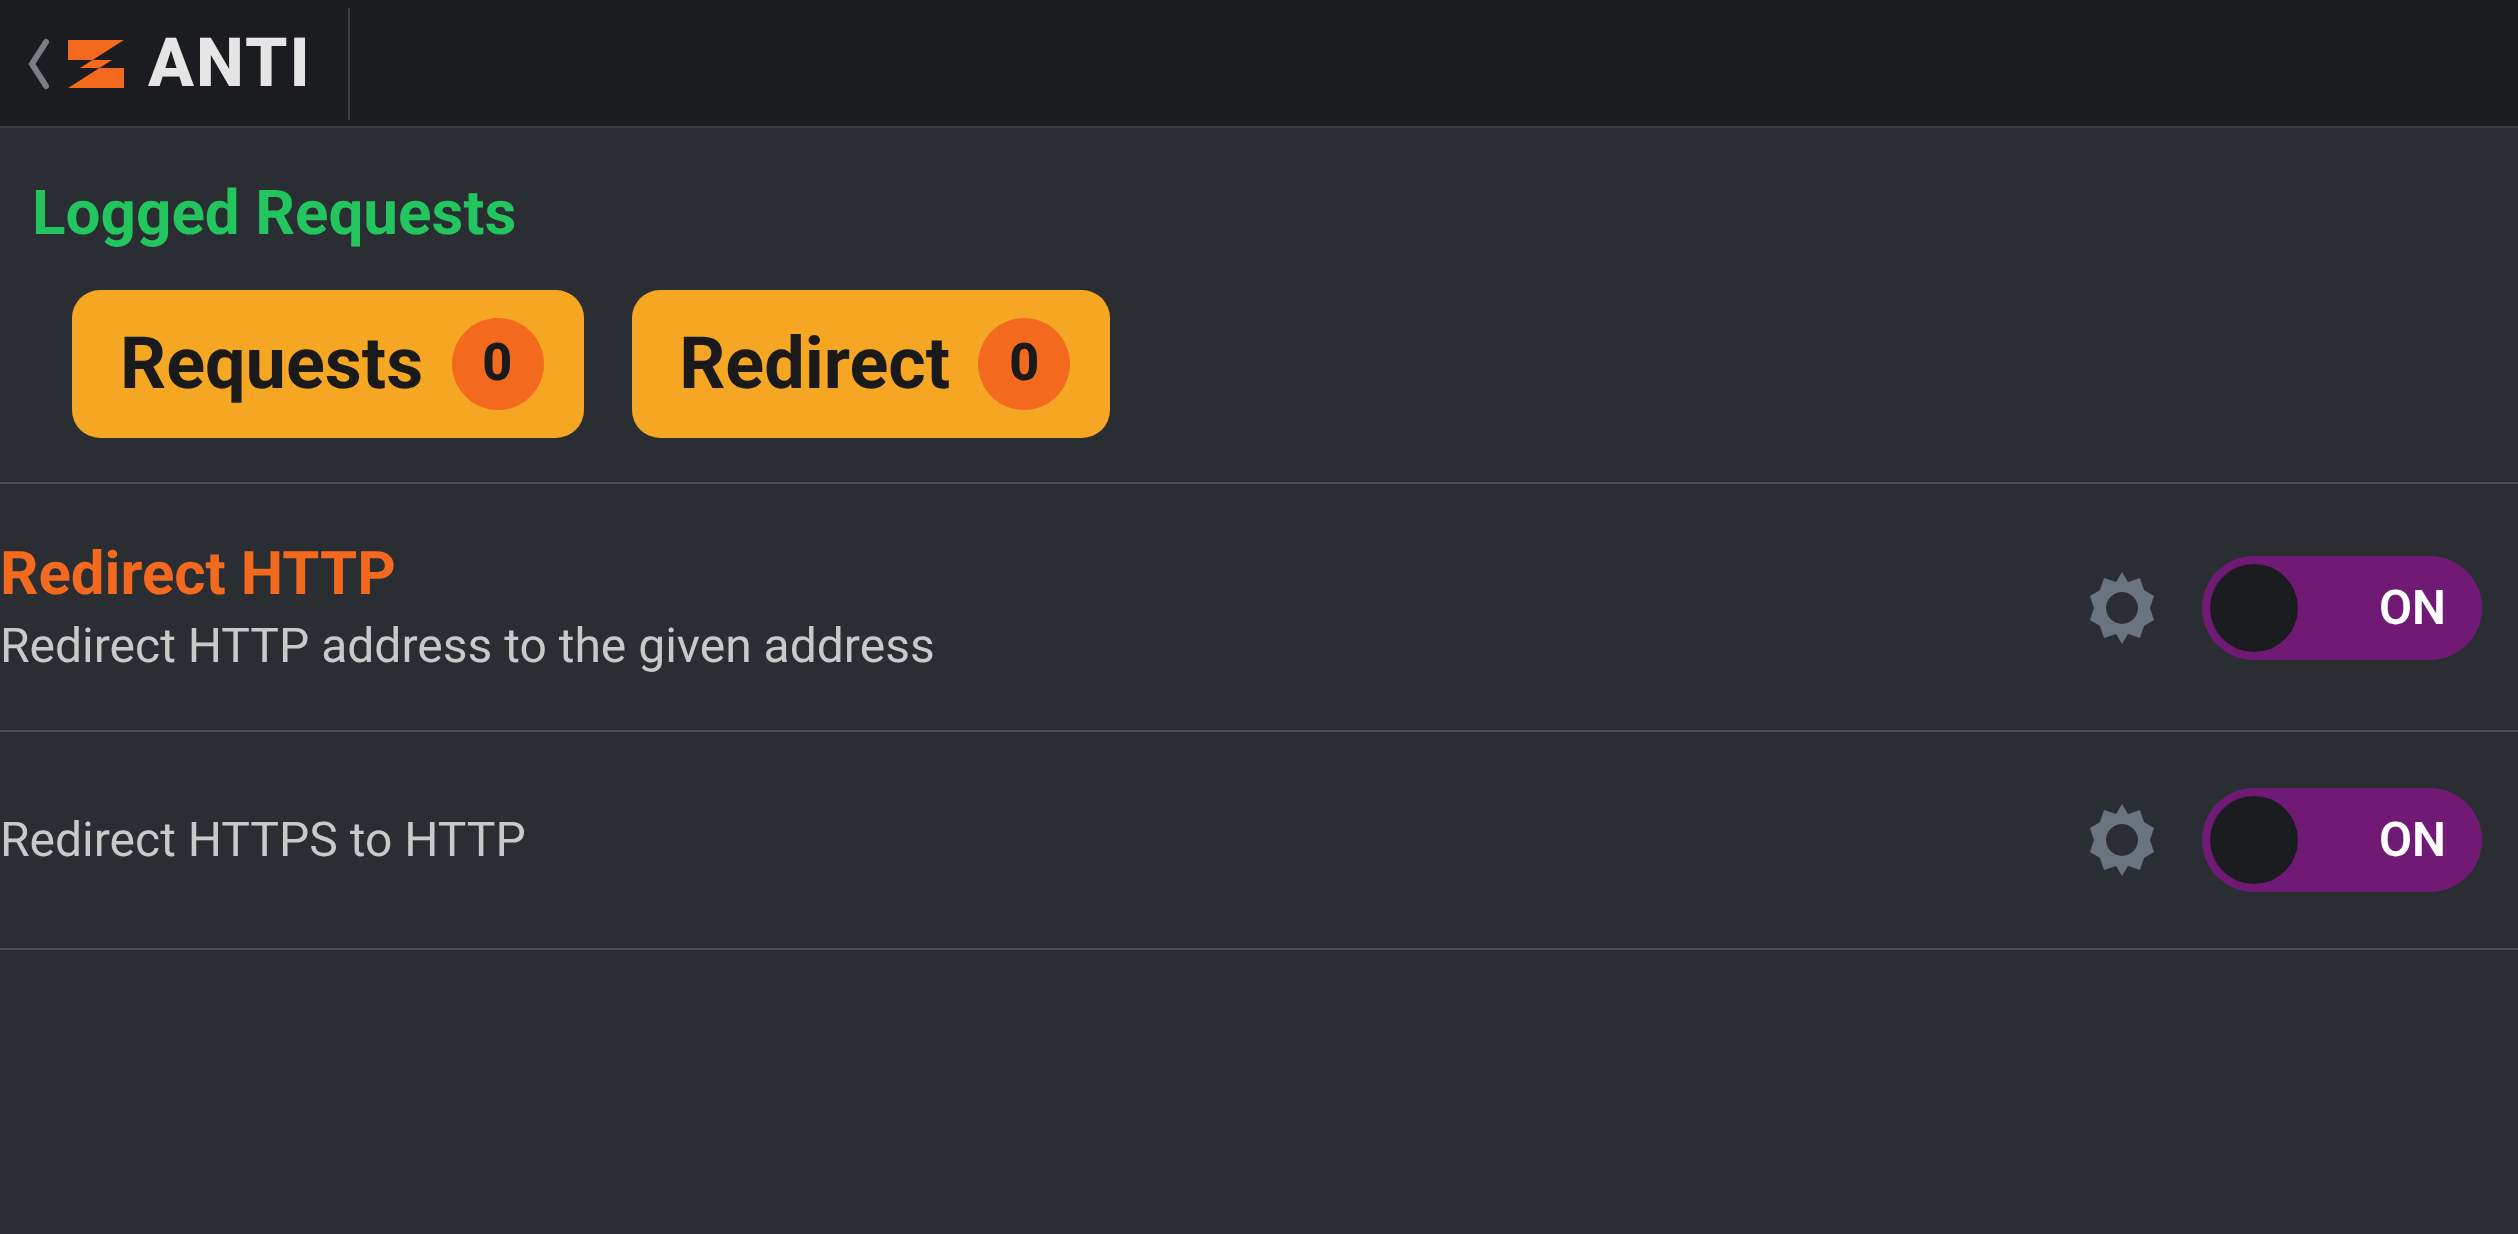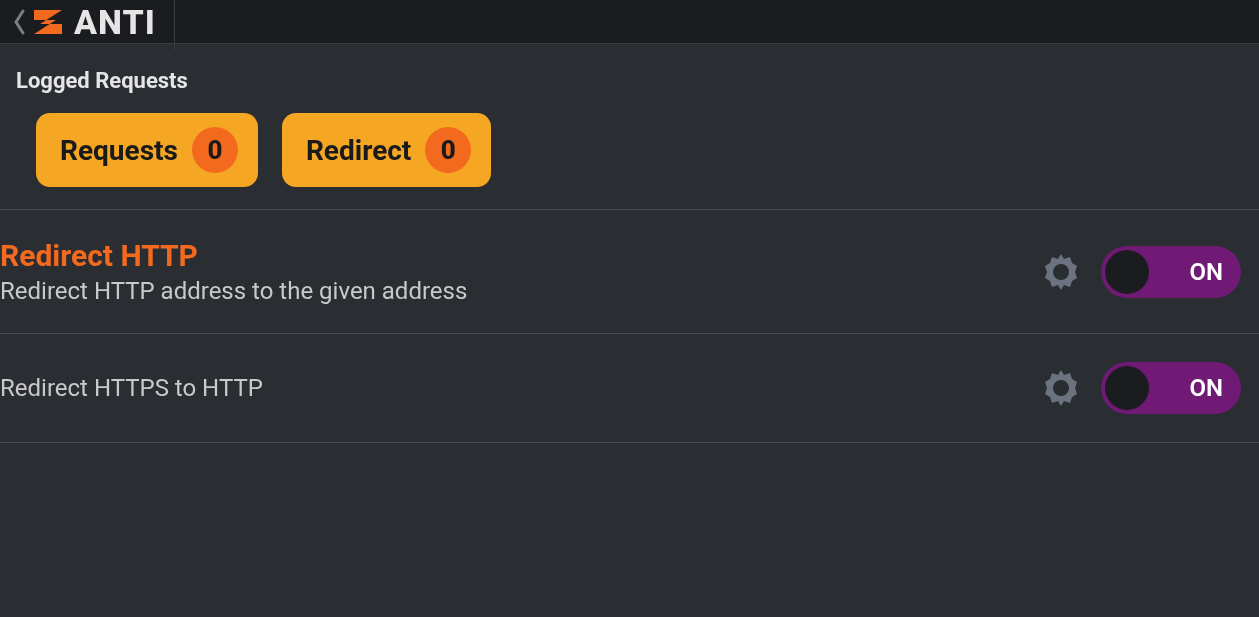--- a/index.html
+++ b/index.html
@@ -5,21 +5,21 @@
   * { margin: 0; padding: 0; box-sizing: border-box; }
   body {
     width: 1259px;
     height: 617px;
     background: #2a2d32;
     font-family: -apple-system, BlinkMacSystemFont, "Segoe UI", Roboto, sans-serif;
     color: #c9c9c9;
     overflow: hidden;
   }
   .header {
-    height: 44px;
+    height: 64px;
     background: #1a1c20;
     display: flex;
     align-items: center;
     border-bottom: 1px solid #3a3d42;
   }
   .back-btn {
     width: 30px;
     display: flex;
     align-items: center;
     justify-content: center;
@@ -60,41 +60,41 @@
     background: #fff;
     border-radius: 14px;
     vertical-align: middle;
     margin-left: 4px;
   }
   .section {
     padding: 24px 16px 22px 16px;
     border-bottom: 1px solid #4a4d52;
   }
   .section-title {
-    color: #e5e5e5;
-    font-size: 22px;
+    color: #22c55e;
+    font-size: 31px;
     font-weight: 700;
     margin-bottom: 20px;
   }
   .pill-row {
     display: flex;
     gap: 24px;
     padding-left: 20px;
   }
   .pill {
     background: #f5a623;
     border-radius: 14px;
     padding: 14px 20px 14px 24px;
     display: flex;
     align-items: center;
     gap: 14px;
     cursor: pointer;
   }
   .pill-label {
-    font-size: 28px;
+    font-size: 36px;
     font-weight: 700;
     color: #1a1a1a;
   }
   .pill-badge {
     width: 46px;
     height: 46px;
     border-radius: 50%;
     background: #f36a1f;
     display: flex;
     align-items: center;

